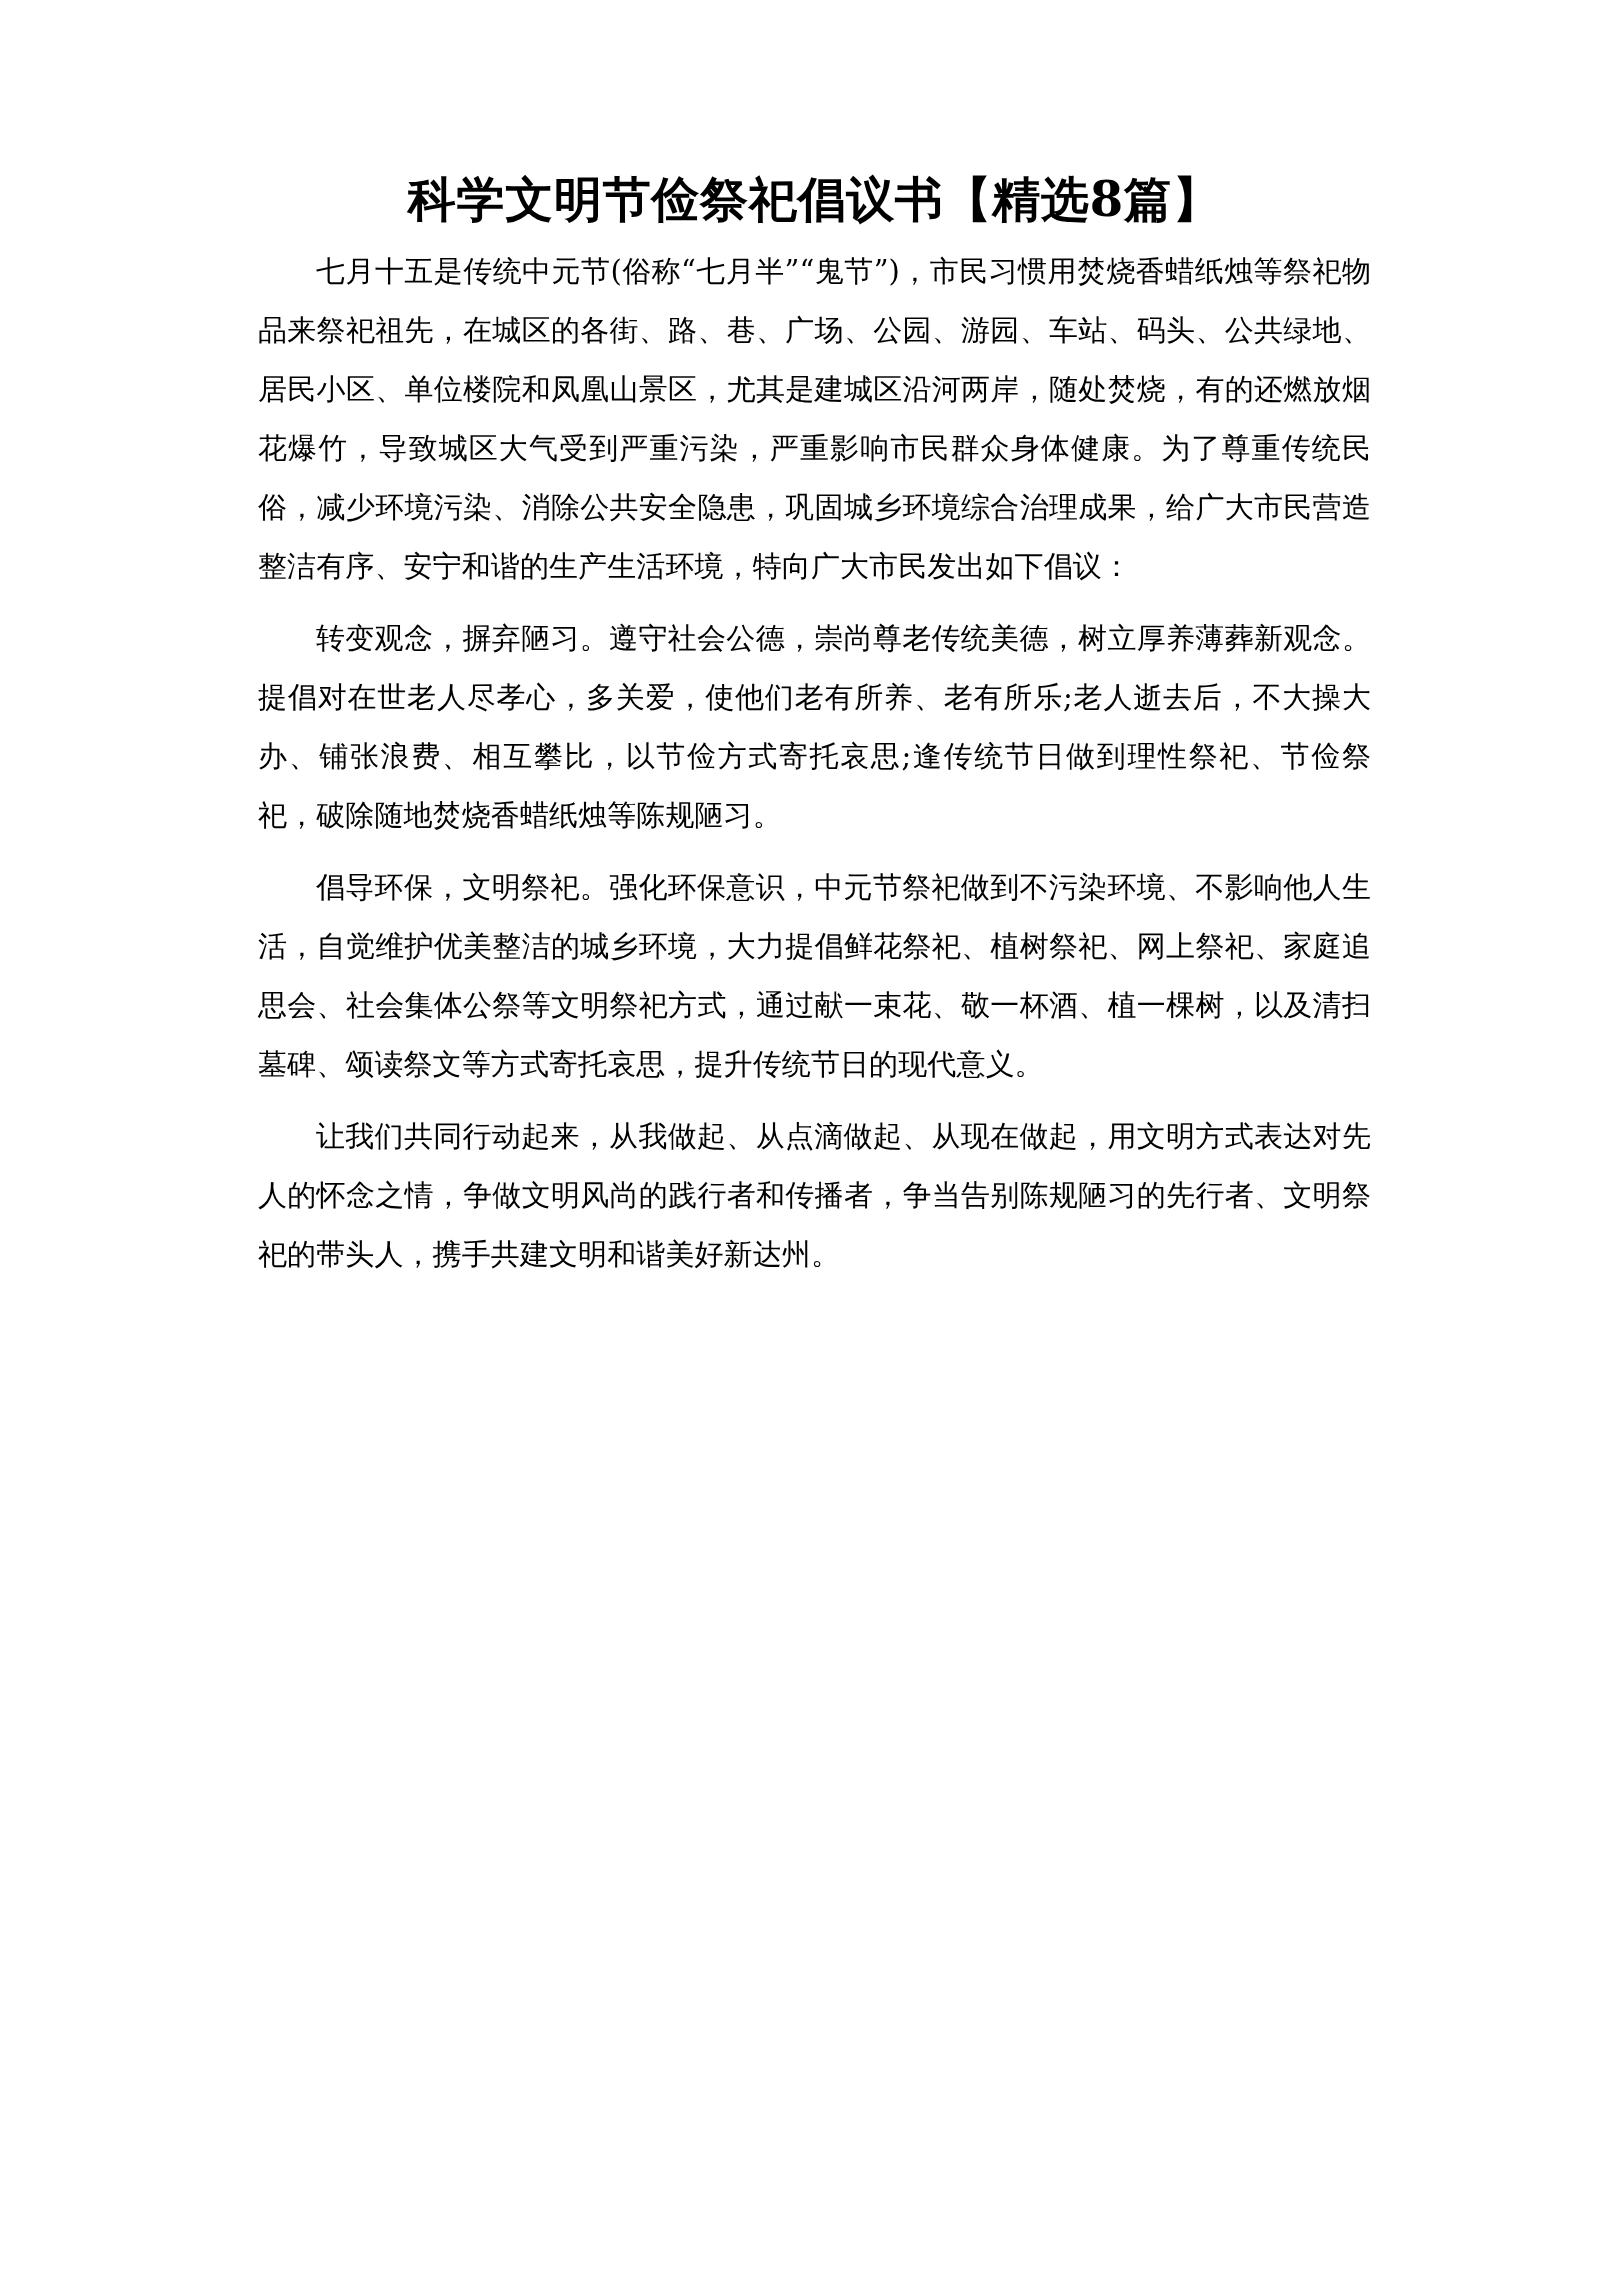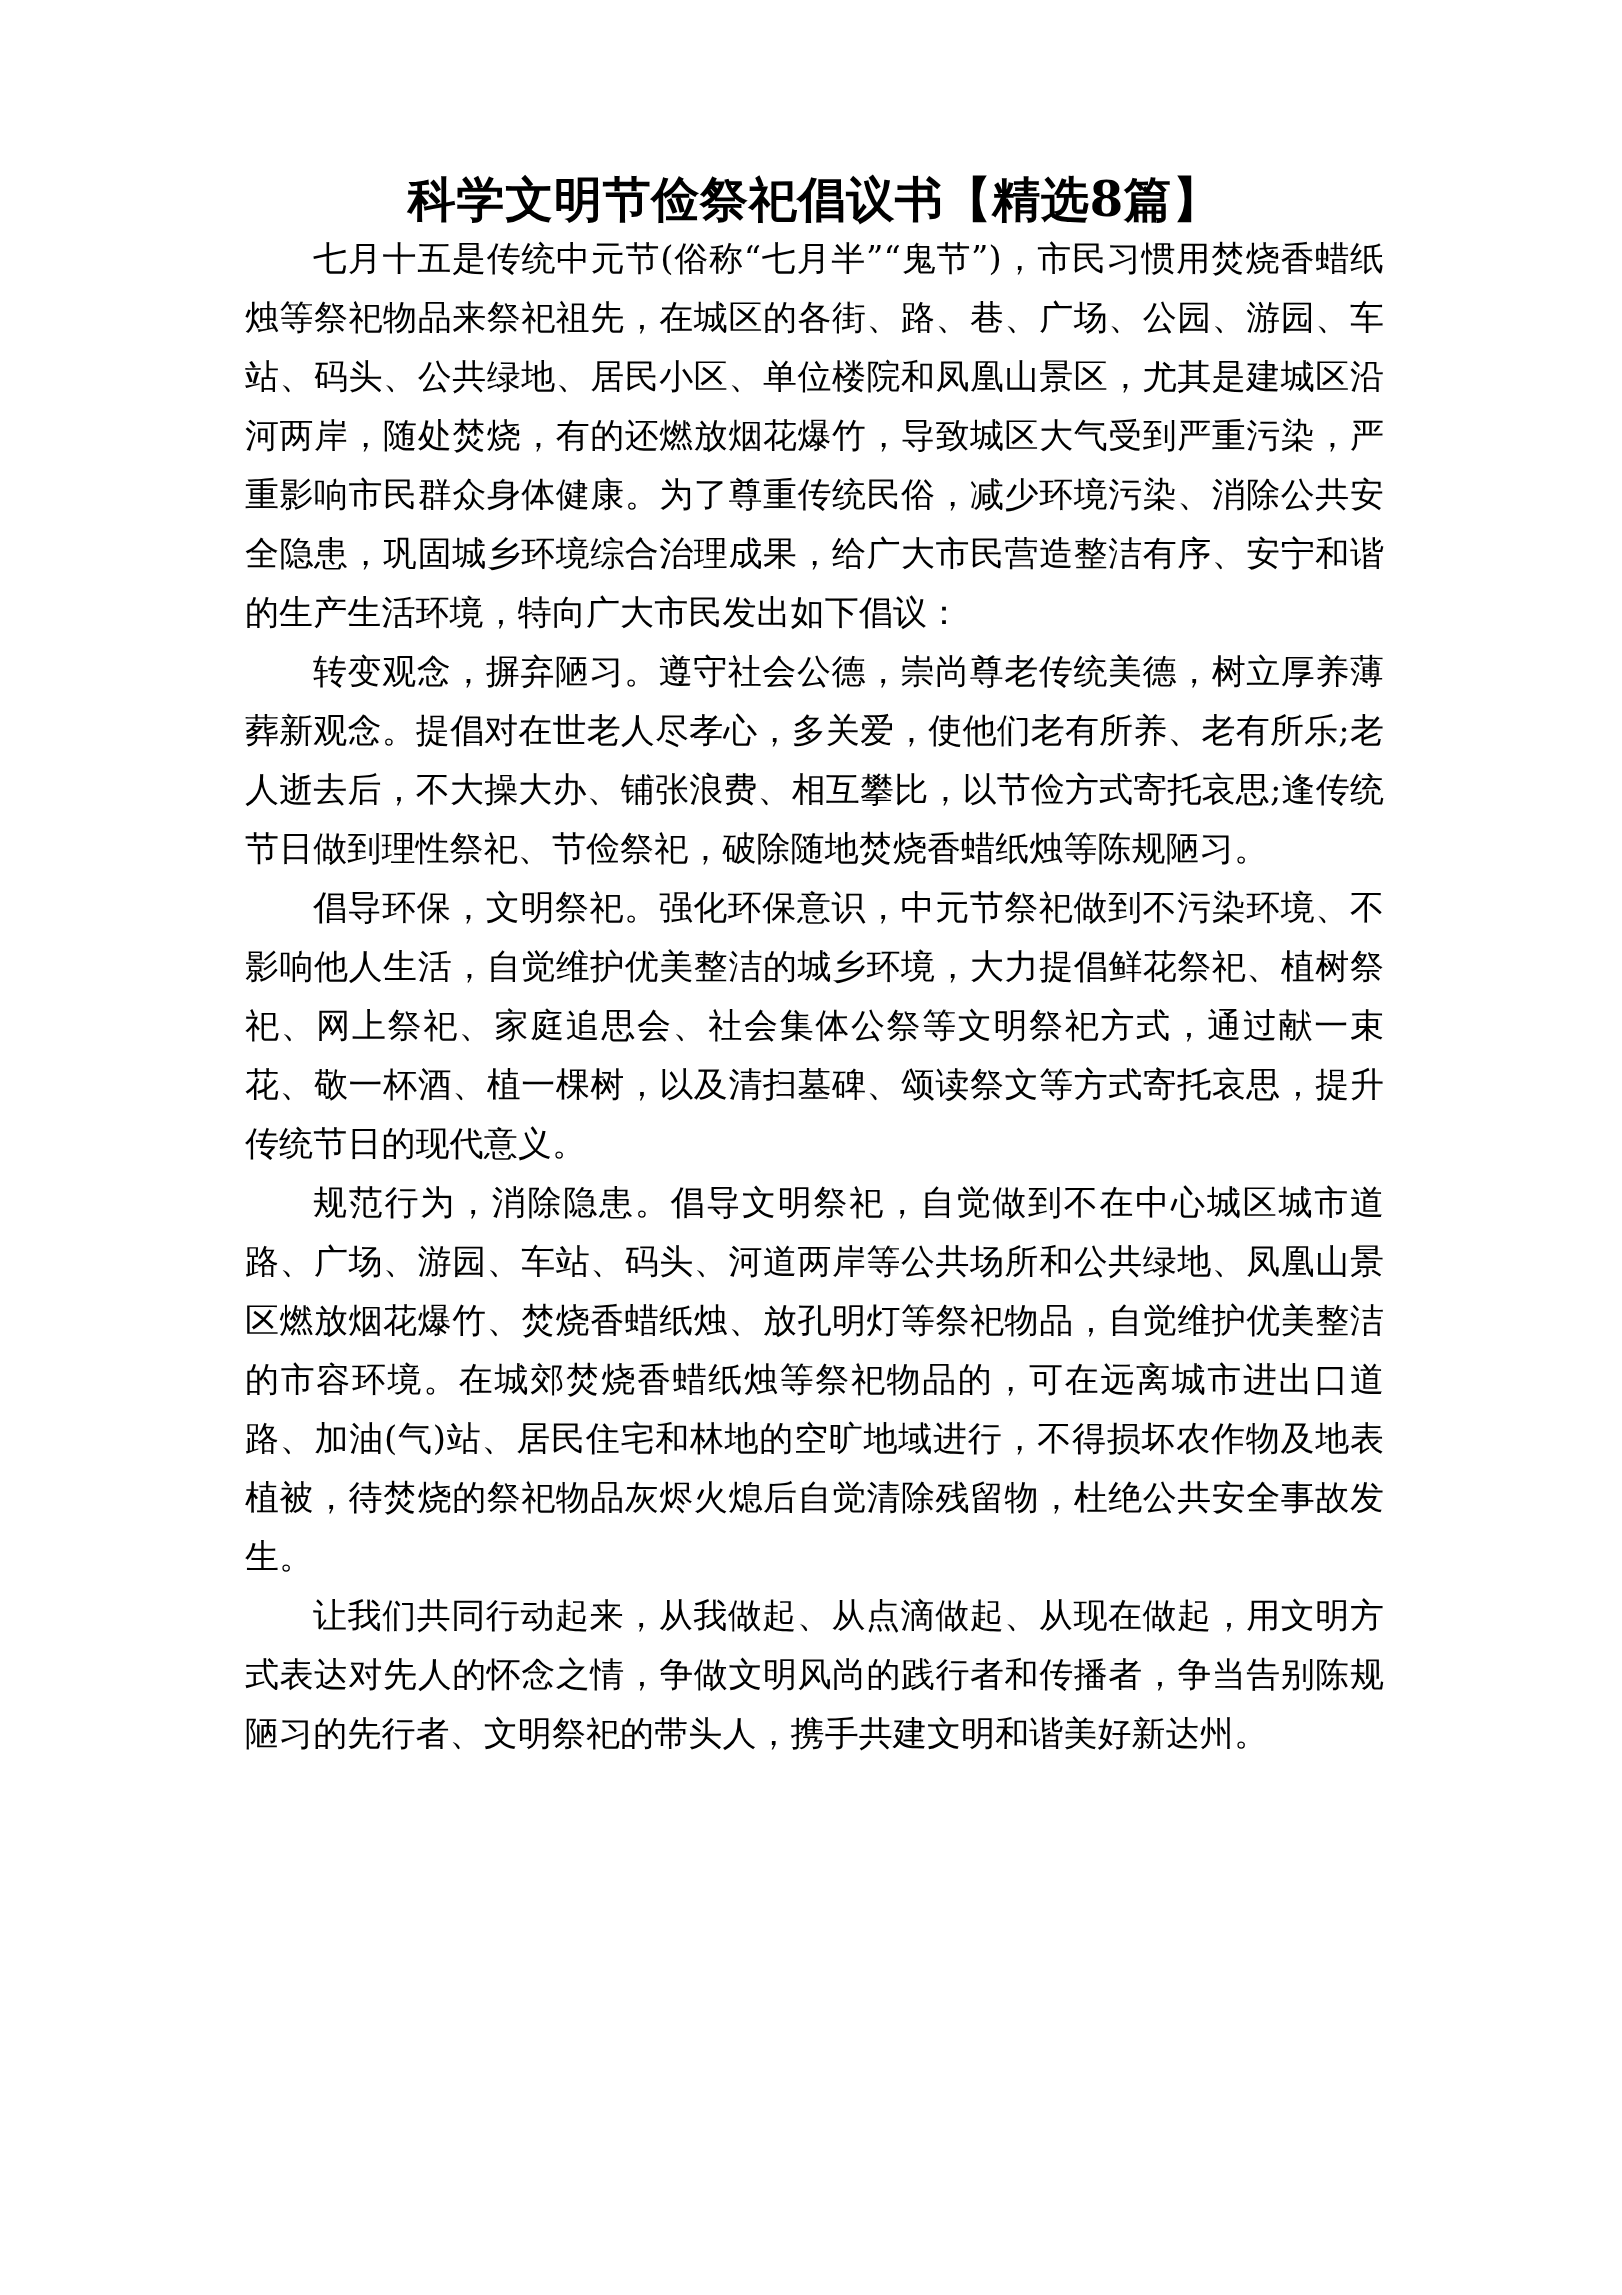--- a/index.html
+++ b/index.html
@@ -43,27 +43,27 @@
 
   .subtitle {
     font-size: 27px;
     line-height: 59px;
     margin-top: 84px;
     text-indent: 2em;
     letter-spacing: 0.3px;
   }
 
   .para {
-    font-size: 34px;
+    font-size: 29px;
     line-height: 59px;
     text-indent: 2em;
     text-align: justify;
     text-justify: inter-character;
     letter-spacing: 0.1px;
-    margin: 0;
+    margin: 13px;
     padding: 0;
   }
 
   .para + .para {
     margin-top: 0;
   }
 
   .signature {
     font-size: 27px;
     line-height: 59px;
@@ -84,20 +84,19 @@
 
     <h1 class="doc-title">科学文明节俭祭祀倡议书【精选8篇】</h1>
 
 
     <p class="para">七月十五是传统中元节(俗称“七月半”“鬼节”)，市民习惯用焚烧香蜡纸烛等祭祀物品来祭祀祖先，在城区的各街、路、巷、广场、公园、游园、车站、码头、公共绿地、居民小区、单位楼院和凤凰山景区，尤其是建城区沿河两岸，随处焚烧，有的还燃放烟花爆竹，导致城区大气受到严重污染，严重影响市民群众身体健康。为了尊重传统民俗，减少环境污染、消除公共安全隐患，巩固城乡环境综合治理成果，给广大市民营造整洁有序、安宁和谐的生产生活环境，特向广大市民发出如下倡议：</p>
 
     <p class="para">转变观念，摒弃陋习。遵守社会公德，崇尚尊老传统美德，树立厚养薄葬新观念。提倡对在世老人尽孝心，多关爱，使他们老有所养、老有所乐;老人逝去后，不大操大办、铺张浪费、相互攀比，以节俭方式寄托哀思;逢传统节日做到理性祭祀、节俭祭祀，破除随地焚烧香蜡纸烛等陈规陋习。</p>
 
     <p class="para">倡导环保，文明祭祀。强化环保意识，中元节祭祀做到不污染环境、不影响他人生活，自觉维护优美整洁的城乡环境，大力提倡鲜花祭祀、植树祭祀、网上祭祀、家庭追思会、社会集体公祭等文明祭祀方式，通过献一束花、敬一杯酒、植一棵树，以及清扫墓碑、颂读祭文等方式寄托哀思，提升传统节日的现代意义。</p>
 
-    <p class="para">规范行为，消除隐患。倡导文明祭祀，自觉做到不在中心城区城市道路、广场、游园、车站、码头、河道两岸等公共场所和公共绿地、凤凰山景区燃放烟花爆竹、焚烧香蜡纸烛、放孔明灯等祭祀物品，自觉维护优美整洁的市容环境。在城郊焚烧香蜡纸烛等祭祀物品的，可在远离城市进出口道路、加油(气)站、居民住宅和林地的空旷地域进行，不得损坏农作物及地表植被，待焚烧的祭祀物品灰烬火熄后自觉清除残留物，杜绝公共安全事故发生。</p>
 
     <p class="para">让我们共同行动起来，从我做起、从点滴做起、从现在做起，用文明方式表达对先人的怀念之情，争做文明风尚的践行者和传播者，争当告别陈规陋习的先行者、文明祭祀的带头人，携手共建文明和谐美好新达州。</p>
 
 
   </div>
 </div>
 
 
 </body></html>

